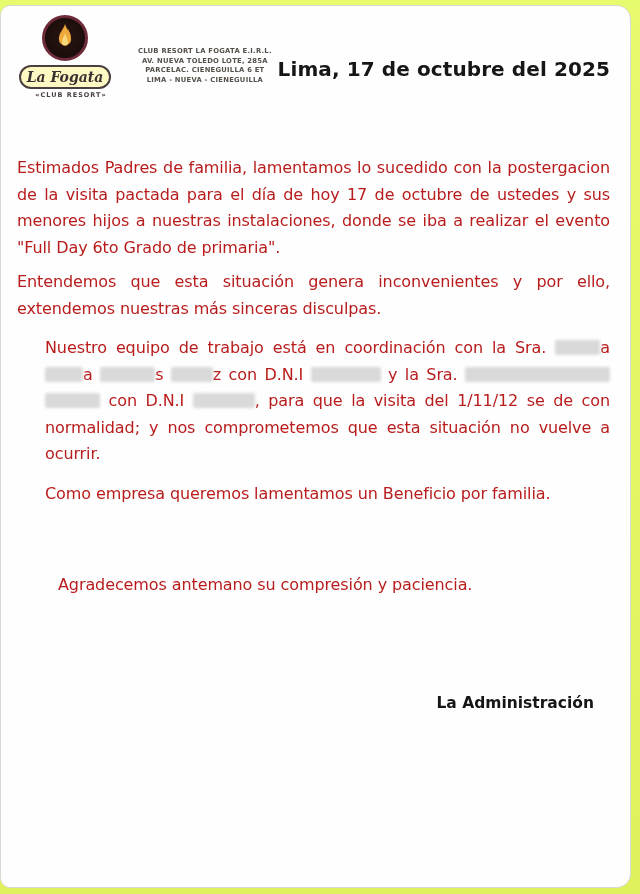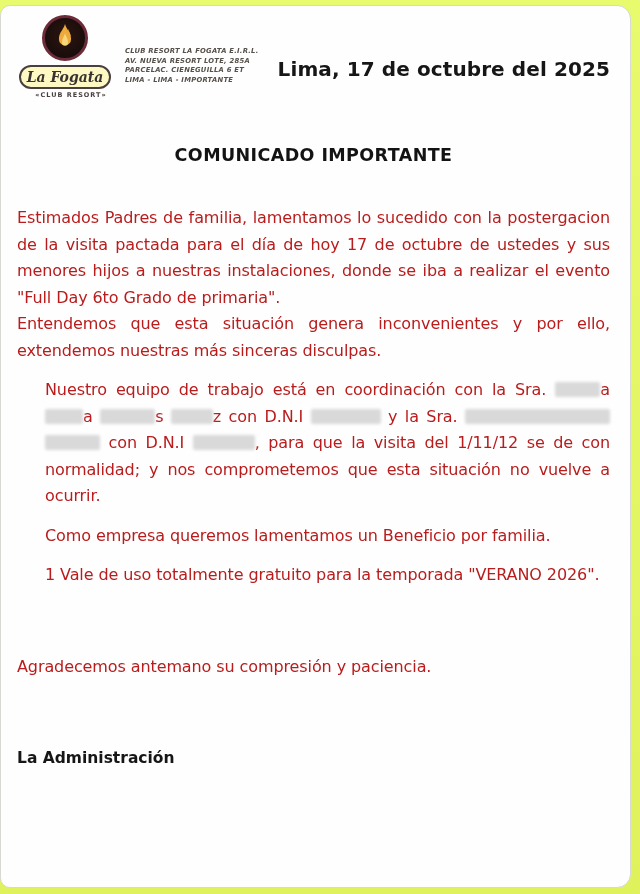--- a/index.html
+++ b/index.html
@@ -46,57 +46,57 @@
     font-style: italic; font-weight: bold;
     font-size: 14px; color: #3a3232;
     white-space: nowrap;
   }
   .logo-sub {
     margin-top: 2px;
     font-size: 6.5px; font-weight: bold; letter-spacing: 1px;
     color: #4a3f3f; white-space: nowrap; margin-left: 12px;
   }
   .company-lines {
-    margin: 32px 0 0 12px;
+    margin: 32px 0 0 25px;
     font-size: 6.8px; font-weight: bold; line-height: 9.5px;
     letter-spacing: 0.25px;
-    color: #55504a; text-align: left; white-space: nowrap; font-style: italic;
+    color: #55504a; text-align: center; white-space: nowrap;
   }
   .date {
     margin-top: 42px;
     font-size: 20px; font-weight: bold; color: #161616;
     letter-spacing: 0.1px; white-space: nowrap;
   }
   
   .doc-title {
     margin-top: 30px;
     text-align: center;
     font-size: 17.5px; font-weight: bold; color: #131313;
     letter-spacing: 0.4px;
   }
   .doc-body { margin-top: 40px; font-size: 16px; line-height: 26.5px; }
   .doc-body p { text-align: justify; color: #b91c1c; letter-spacing: -0.1px; }
-  p.gap-s  { }
+  p.gap-s  { margin-top: 8px; }
   p.gap-m  { margin-top: 13px; margin-left: 28px; }
-  p.gap-xl { margin-top: 65px; }
+  p.gap-xl { margin-top: 65px; margin-left: 41px; }
   .redact {
     display: inline-block;
     height: 15px;
     background: #d9d9d9;
     border-radius: 2px;
     filter: blur(1.6px);
     vertical-align: baseline;
     transform: translateY(2px);
   }
   .r1 { width: 45px; }  .r2 { width: 38px; }  .r3 { width: 55px; }
   .r4 { width: 42px; }  .r5 { width: 70px; }  .r6 { width: 145px; }
   .r7 { width: 55px; }  .r8 { width: 62px; }
   .signature {
-    margin-top: 69px;
-    text-align: left;
+    margin-top: 95px;
+    text-align: right;
     padding-right: 16px;
     font-size: 15.5px; font-weight: bold; color: #161616;
   }
 </style>
 </head>
 <body>
 
 <div class="frame">
   <div class="page">
 
@@ -108,37 +108,35 @@
               <path d="M12 1 C 10.5 7 5.5 10 5.5 17 a 6.5 7 0 0 0 13 0 C 18.5 10 13.5 7 12 1 Z" fill="#eda93b"></path>
               <path d="M15.5 6 C 16 9 18 11 18 14 L 15 12 Z" fill="#eda93b"></path>
               <path d="M12 11 C 11 15 8.8 16.5 8.8 20.5 a 3.2 3.6 0 0 0 6.4 0 C 15.2 16.5 13 15 12 11 Z" fill="#f7d77a"></path>
             </svg>
           </div>
           <div class="logo-stadium">La Fogata</div>
           <div class="logo-sub">«CLUB RESORT»</div>
         </div>
         <div class="company-lines">
           <div>CLUB RESORT LA FOGATA E.I.R.L.</div>
-          <div>AV. NUEVA RESORT LOTE, 285A</div>
+          <div>AV. NUEVA TOLEDO LOTE, 285A</div>
           <div>PARCELAC. CIENEGUILLA 6 ET</div>
-          <div>LIMA - LIMA - IMPORTANTE</div>
+          <div>LIMA - NUEVA - CIENEGUILLA</div>
         </div>
       </div>
       <div class="date">Lima, 17 de octubre del 2025</div>
     </div>
 
-    <div class="doc-title">COMUNICADO IMPORTANTE</div>
 
     <div class="doc-body">
       <p>Estimados Padres de familia, lamentamos lo sucedido con la postergacion de la visita pactada para el día de hoy 17 de octubre de ustedes y sus menores hijos a nuestras instalaciones, donde se iba a realizar el evento "Full Day 6to Grado de primaria".</p>
       <p class="gap-s">Entendemos que esta situación genera inconvenientes y por ello, extendemos nuestras más sinceras disculpas.</p>
 
       <p class="gap-m"><span>Nuestro equipo de trabajo está en coordinación con la Sra. </span><span class="redact r1"></span><span>a </span><span class="redact r2"></span><span>a </span><span class="redact r3"></span><span>s </span><span class="redact r4"></span><span>z con D.N.I </span><span class="redact r5"></span><span> y la Sra. </span><span class="redact r6"></span><span class="redact r7"></span><span> con D.N.I </span><span class="redact r8"></span><span>, para que la visita del 1/11/12 se de con normalidad; y nos comprometemos que esta situación no vuelve a ocurrir.</span></p>
 
       <p class="gap-m">Como empresa queremos lamentamos un Beneficio por familia.</p>
-      <p class="gap-m">1 Vale de uso totalmente gratuito para la temporada "VERANO 2026".</p>
       <p class="gap-xl">Agradecemos antemano su compresión y paciencia.</p>
     </div>
 
     <div class="signature">La Administración</div>
 
   </div>
 </div>
 
 </body></html>

